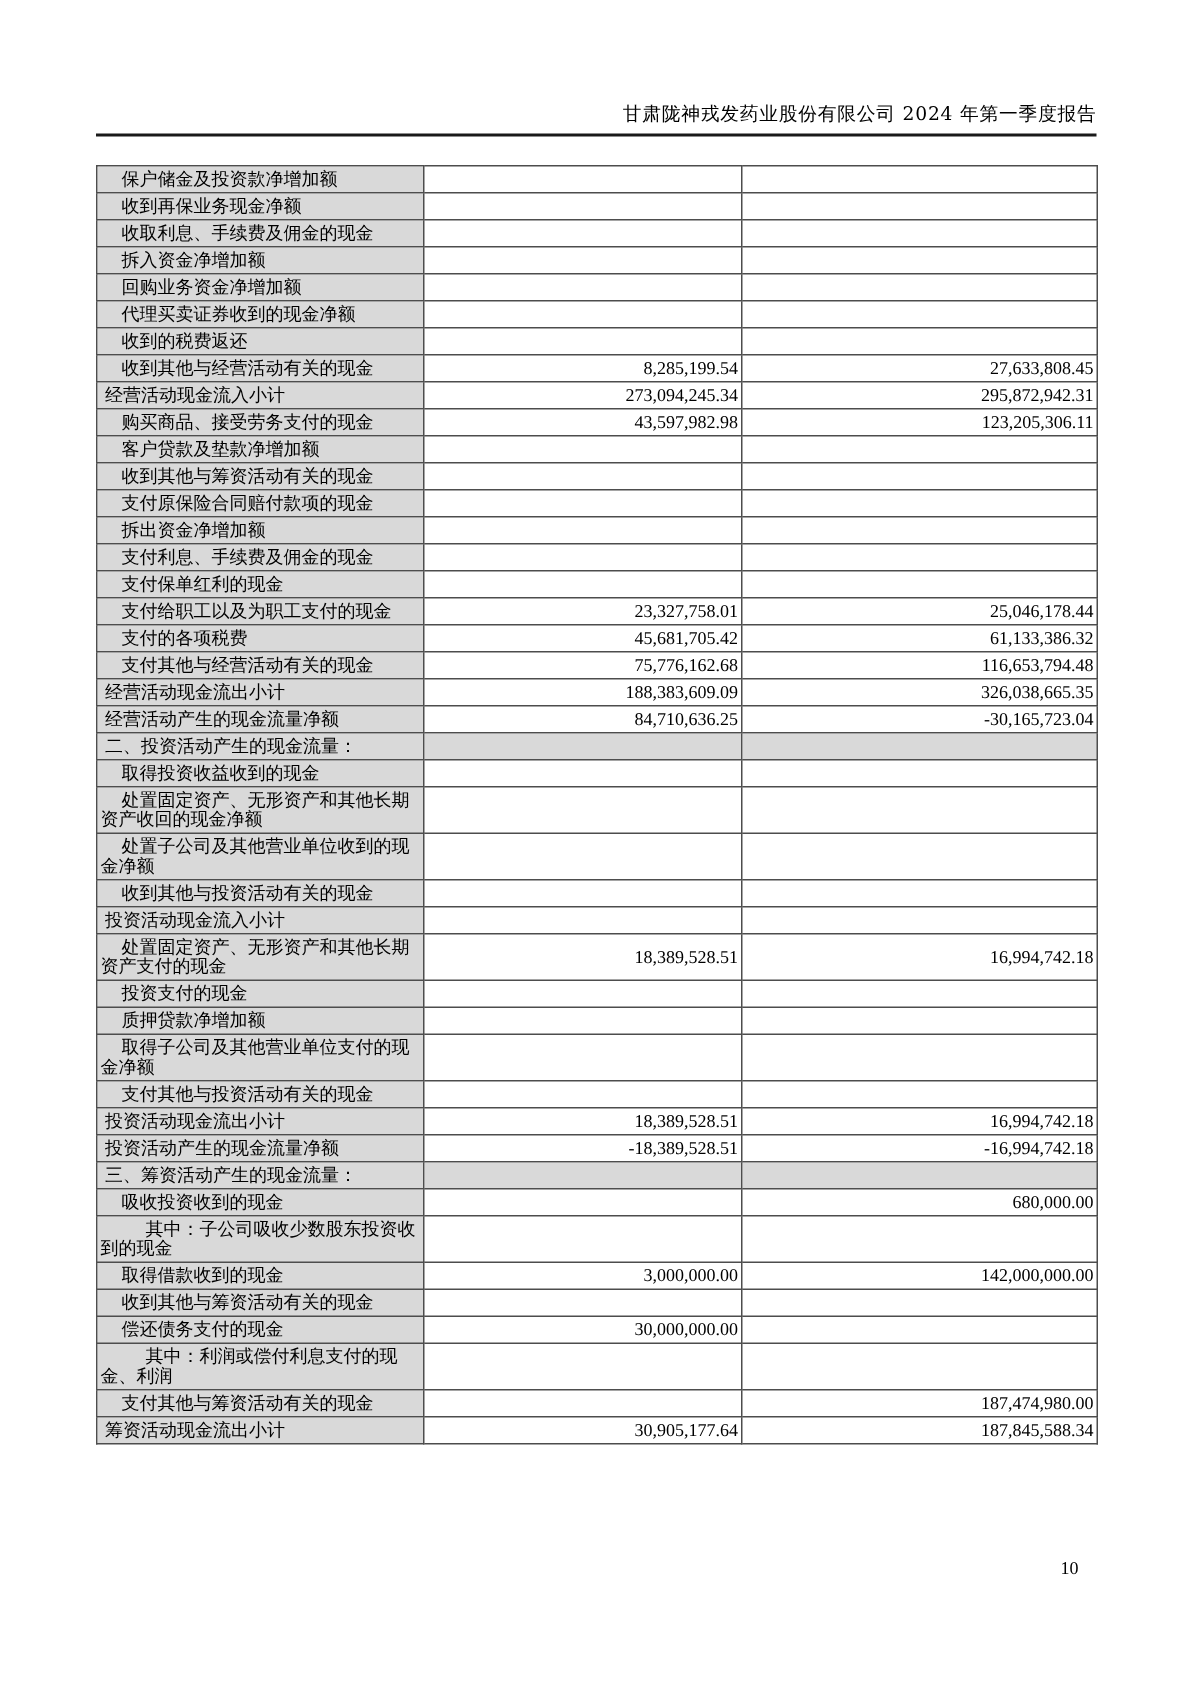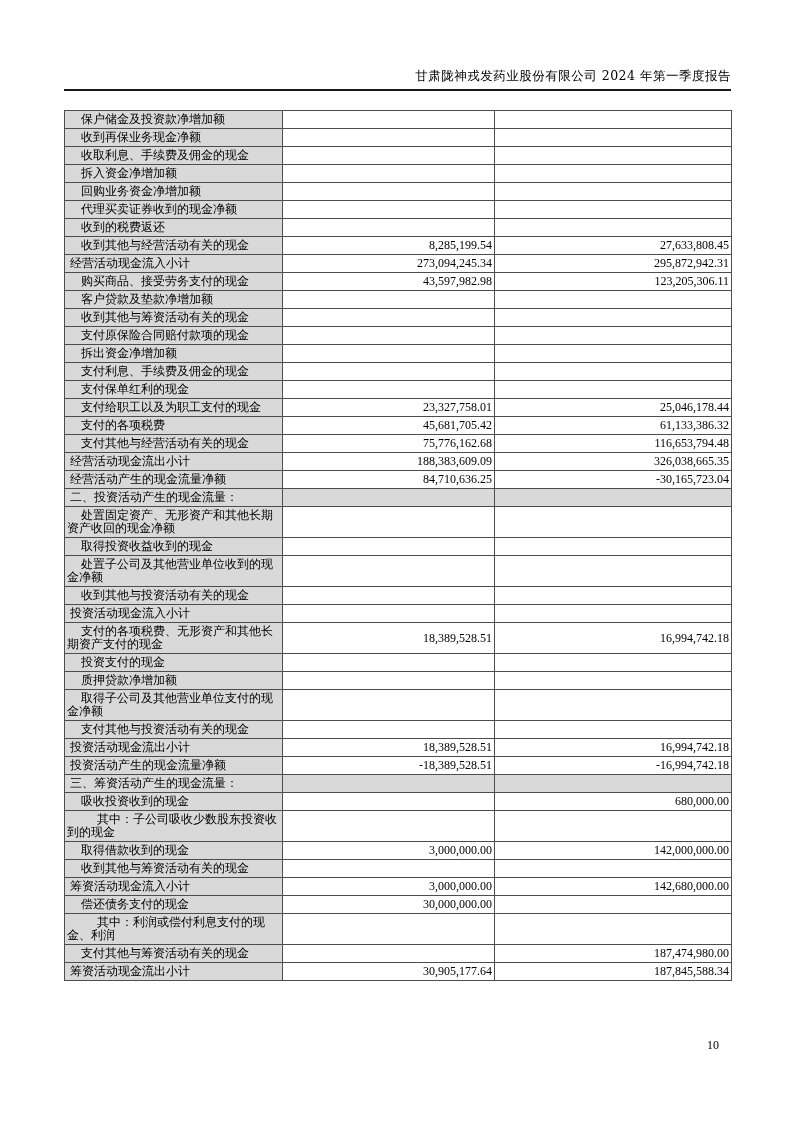--- a/index.html
+++ b/index.html
@@ -177,46 +177,46 @@
             <td class="label-cell ind0">经营活动产生的现金流量净额</td>
             <td class="val">84,710,636.25</td>
             <td class="val">-30,165,723.04</td>
           </tr>
           <tr class="section-row">
             <td class="label-cell ind0">二、投资活动产生的现金流量：</td>
             <td class="val"></td>
             <td class="val"></td>
           </tr>
           <tr>
+            <td class="label-cell ind1">取得投资收益收到的现金</td>
+            <td class="val"></td>
+            <td class="val"></td>
+          </tr>
+          <tr>
             <td class="label-cell ind1">处置固定资产、无形资产和其他长期资产收回的现金净额</td>
             <td class="val"></td>
             <td class="val"></td>
           </tr>
           <tr>
-            <td class="label-cell ind1">取得投资收益收到的现金</td>
-            <td class="val"></td>
-            <td class="val"></td>
-          </tr>
-          <tr>
             <td class="label-cell ind1">处置子公司及其他营业单位收到的现金净额</td>
             <td class="val"></td>
             <td class="val"></td>
           </tr>
           <tr>
             <td class="label-cell ind1">收到其他与投资活动有关的现金</td>
             <td class="val"></td>
             <td class="val"></td>
           </tr>
           <tr>
             <td class="label-cell ind0">投资活动现金流入小计</td>
             <td class="val"></td>
             <td class="val"></td>
           </tr>
           <tr>
-            <td class="label-cell ind1">支付的各项税费、无形资产和其他长期资产支付的现金</td>
+            <td class="label-cell ind1">处置固定资产、无形资产和其他长期资产支付的现金</td>
             <td class="val">18,389,528.51</td>
             <td class="val">16,994,742.18</td>
           </tr>
           <tr>
             <td class="label-cell ind1">投资支付的现金</td>
             <td class="val"></td>
             <td class="val"></td>
           </tr>
           <tr>
             <td class="label-cell ind1">质押贷款净增加额</td>
@@ -262,25 +262,20 @@
             <td class="label-cell ind1">取得借款收到的现金</td>
             <td class="val">3,000,000.00</td>
             <td class="val">142,000,000.00</td>
           </tr>
           <tr>
             <td class="label-cell ind1">收到其他与筹资活动有关的现金</td>
             <td class="val"></td>
             <td class="val"></td>
           </tr>
           <tr>
-            <td class="label-cell ind0">筹资活动现金流入小计</td>
-            <td class="val">3,000,000.00</td>
-            <td class="val">142,680,000.00</td>
-          </tr>
-          <tr>
             <td class="label-cell ind1">偿还债务支付的现金</td>
             <td class="val">30,000,000.00</td>
             <td class="val"></td>
           </tr>
           <tr>
             <td class="label-cell ind2">其中：利润或偿付利息支付的现金、利润</td>
             <td class="val"></td>
             <td class="val"></td>
           </tr>
           <tr>

